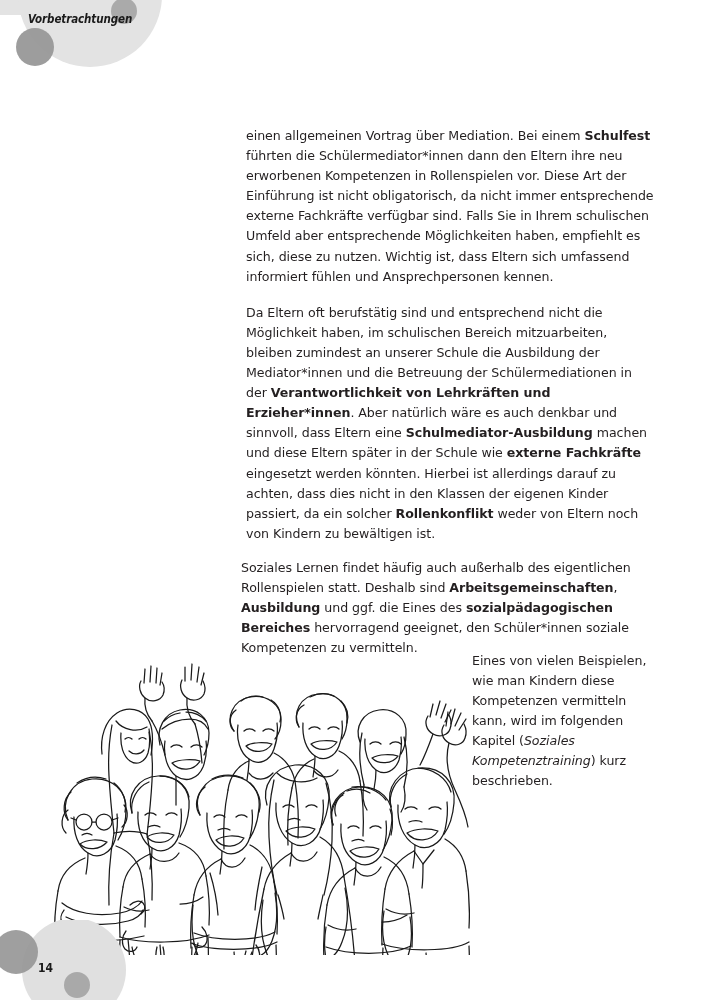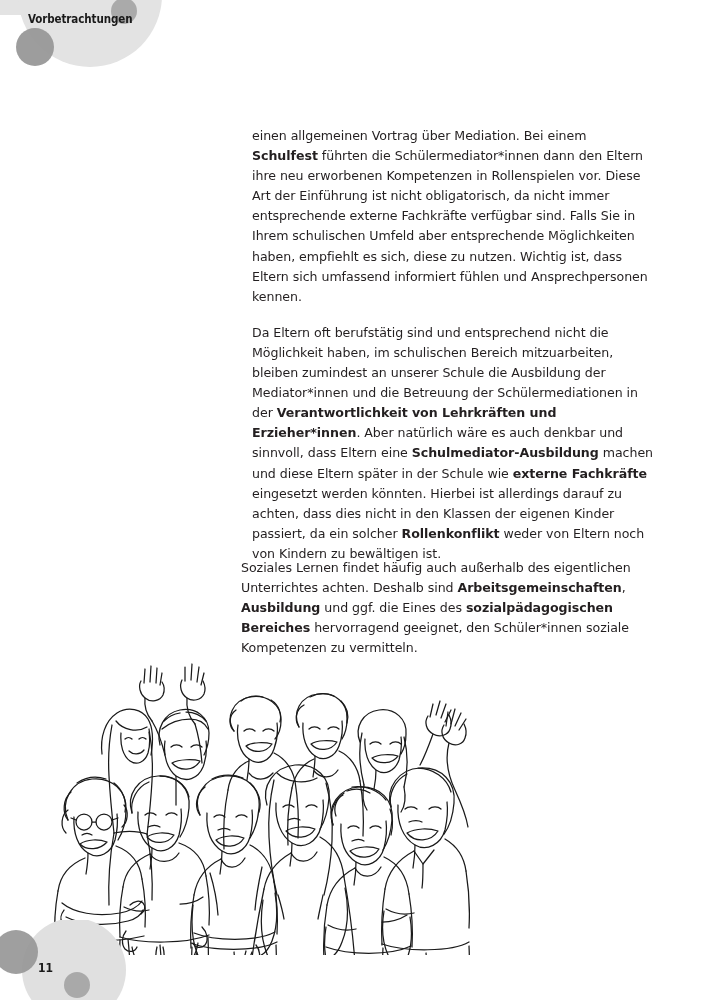--- a/index.html
+++ b/index.html
@@ -31,31 +31,32 @@
   .header-tab-label {
     position: absolute;
     left: 28px;
     top: 12px;
     font-family: "DejaVu Sans Condensed", "Liberation Sans Narrow", "Liberation Sans", sans-serif;
     font-weight: bold;
     font-size: 11.5px;
     letter-spacing: -0.1px;
     color: #1a1a1a;
     white-space: nowrap;
+    font-style: italic;
   }
 
   
   .maincol {
     position: absolute;
     left: 241px;
     top: 126px;
     width: 414px;
   }
   .maincol p {
-    margin: 0 0 16px 11px;
+    margin: 0 0 16px 5px;
     font-family: "DejaVu Sans", sans-serif;
     font-size: 12.6px;
     line-height: 20.1px;
     color: #231f20;
     text-align: left;
     letter-spacing: -0.05px;
   }
   .maincol p:last-child { margin-bottom: 0; }
   b { font-weight: bold; }
   i { font-style: italic; }
@@ -153,22 +154,23 @@
     </svg>
   </div>
   <div class="header-tab-label">Vorbetrachtungen</div>
 
   <div class="maincol">
     <p><span>einen allgemeinen Vortrag über Mediation. Bei einem </span><b>Schulfest</b><span> führten die Schülermediator*innen dann den Eltern ihre neu erworbenen Kompetenzen in Rollenspielen vor. Diese Art der Einführung ist nicht obligatorisch, da nicht immer entsprechende externe Fachkräfte verfügbar sind. Falls Sie in Ihrem schulischen Umfeld aber entsprechende Möglichkeiten haben, empfiehlt es sich, diese zu nutzen. Wichtig ist, dass Eltern sich umfassend informiert fühlen und Ansprechpersonen kennen.</span></p>
     <p><span>Da Eltern oft berufstätig sind und entsprechend nicht die Möglichkeit haben, im schulischen Bereich mitzuarbeiten, bleiben zumindest an unserer Schule die Ausbildung der Mediator*innen und die Betreuung der Schülermediationen in der </span><b>Verantwortlichkeit von Lehrkräften und Erzieher*innen</b><span>. Aber natürlich wäre es auch denkbar und sinnvoll, dass Eltern eine </span><b>Schulmediator-Ausbildung</b><span> machen und diese Eltern später in der Schule wie </span><b>externe Fachkräfte</b><span> eingesetzt werden könnten. Hierbei ist allerdings darauf zu achten, dass dies nicht in den Klassen der eigenen Kinder passiert, da ein solcher </span><b>Rollenkonflikt</b><span> weder von Eltern noch von Kindern zu bewältigen ist.</span></p>
   </div>
 
 
-  <p class="para-after-head"><span>Soziales Lernen findet häufig auch außerhalb des eigentlichen Unterrichtes achten. Deshalb sind </span><b>Arbeitsgemeinschaften</b><span>, </span><b>Ausbildung</b><span> und ggf. die Eines des </span><b>sozialpädagogischen Bereiches</b><span> hervorragend geeignet, den Schüler*innen soziale Kompetenzen zu vermitteln.</span></p>
-
+  <p class="para-after-head"><span>Soziales Lernen findet häufig auch außerhalb des eigentlichen Rollenspielen statt. Deshalb sind </span><b>Arbeitsgemeinschaften</b><span>, </span><b>Ausbildung</b><span> und ggf. die Eines des </span><b>sozialpädagogischen Bereiches</b><span> hervorragend geeignet, den Schüler*innen soziale Kompetenzen zu vermitteln.</span></p>
+
+  <p class="sidecol"><span>Eines von vielen Beispielen, wie man Kindern diese Kompetenzen vermitteln kann, wird im folgenden Kapitel (</span><i>Soziales Kompetenztraining</i><span>) kurz beschrieben.</span></p>
 
   <div class="illustration">
     <svg viewBox="0 0 418 300" fill="none" stroke="#1a1a1a" stroke-width="1.25" stroke-linecap="round" stroke-linejoin="round">
 
       <g>
         <path d="M93 14 L92 28 M99 11 L98 27 M105 13 L104 28 M110 18 L108 30"></path>
         <path d="M89 26 C86 31 88 39 93 43 C99 48 108 46 111 40 C113 35 112 30 110 27"></path>
         <path d="M93 43 C92 52 95 60 100 66"></path>
       </g>
 
@@ -440,15 +442,15 @@
     </svg>
   </div>
 
   <div class="footer-deco">
     <svg viewBox="0 0 330 80" width="330" height="80">
       <circle cx="74" cy="50" r="52" fill="#e0e0e0"></circle>
       <circle cx="16" cy="32" r="22" fill="#989898" opacity="0.93"></circle>
       <circle cx="77" cy="65" r="13" fill="#a5a5a5" opacity="0.93"></circle>
     </svg>
   </div>
-  <div class="page-number">11</div>
+  <div class="page-number">14</div>
 
 </div>
 
 </body></html>

